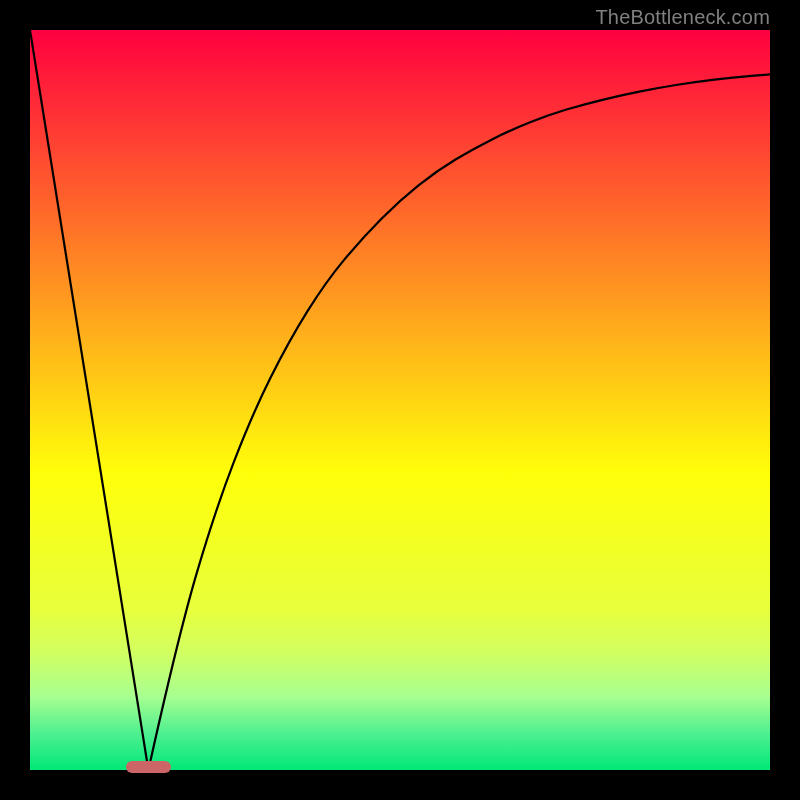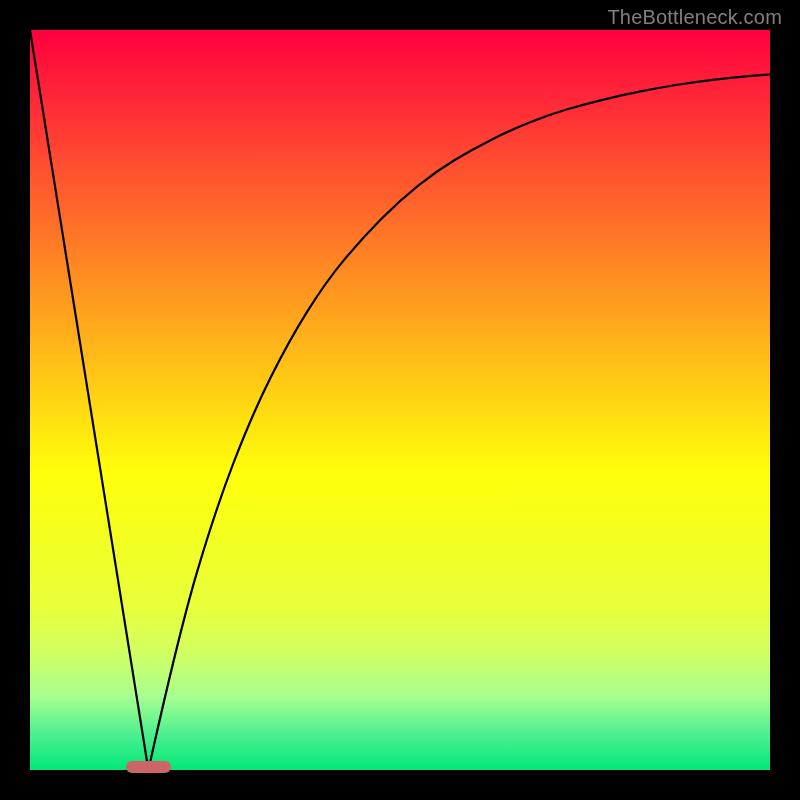--- a/index.html
+++ b/index.html
@@ -42,21 +42,21 @@
       #e8ff3b 78%,
       #d2ff60 84%,
       #a8ff90 90%,
       #50f090 95%,
       #00e878 100%
     );
   }
   .watermark {
     position: absolute;
     top: 6px;
-    right: 18px;
+    right: 30px;
     color: #808080;
     font-size: 20px;
     font-weight: 400;
     letter-spacing: 0.2px;
     text-align: right;
   }
   svg.curves {
     position: absolute;
     left: 0;
     top: 0;

